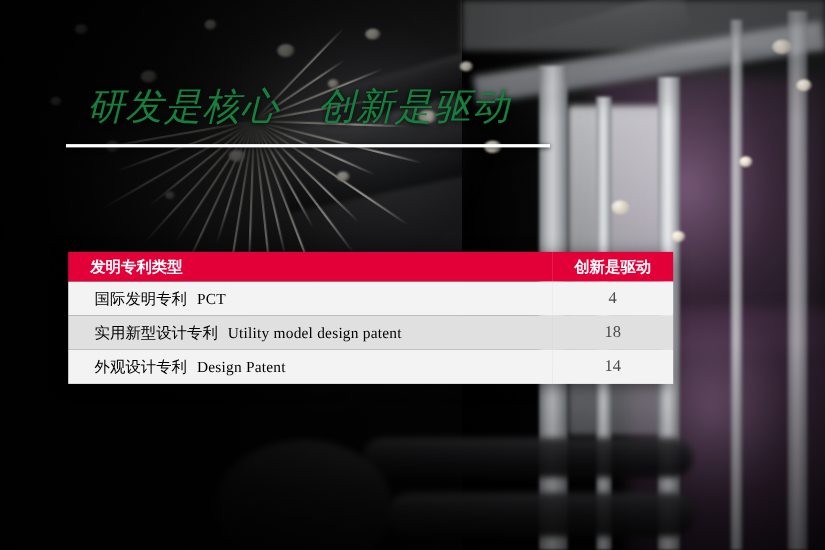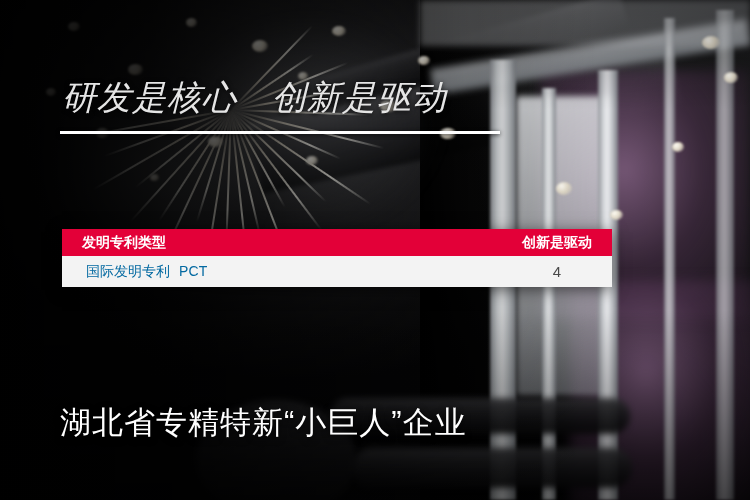--- a/index.html
+++ b/index.html
@@ -102,25 +102,25 @@
     position:absolute; inset:0;
     background:
       linear-gradient(90deg, rgba(0,0,0,.94) 0%, rgba(0,0,0,.80) 20%, rgba(0,0,0,.42) 42%, rgba(0,0,0,.10) 62%, rgba(0,0,0,0) 80%),
       linear-gradient(180deg, rgba(0,0,0,.30) 0%, rgba(0,0,0,0) 22%, rgba(0,0,0,0) 62%, rgba(0,0,0,.55) 100%);
   }
 
   
   .content { position:absolute; inset:0; }
 
   .headline {
-    position:absolute; left:62px; top:80px;
+    position:absolute; left:79px; top:80px;
     font-size:34px; line-height:1;
     font-style:italic;
     font-weight:400;
-    color:#e5e5e5;
+    color:#15803d;
     letter-spacing:1px;
     white-space:nowrap;
     text-shadow:0 1px 5px rgba(0,0,0,.85);
   }
   .headline .gap { display:inline-block; width:14px; }
 
   .rule {
     position:absolute; left:60px; top:131px;
     width:440px; height:3px;
     background:#ffffff;
@@ -138,20 +138,21 @@
     text-shadow:0 2px 6px rgba(0,0,0,.6);
   }
   .subhead .num { font-size:50px; letter-spacing:0; }
 
   
   .tbl {
     position:absolute; left:62px; top:229px;
     width:550px;
     border-collapse:collapse;
     box-shadow:0 3px 14px rgba(0,0,0,.55);
+    font-family:Liberation Serif, serif;
   }
   .tbl th, .tbl td { padding:0; }
 
   .thead-row { background:#e30038; height:27px; }
   .thead-row th {
     color:#ffffff;
     font-size:14px;
     font-weight:700;
     text-align:left;
     vertical-align:middle;
@@ -160,21 +161,21 @@
   .th-type { padding-left:20px !important; }
   .th-qty  { text-align:center !important; width:110px; }
 
   .tbl tbody tr { height:31px; }
   .tbl tbody tr:nth-child(odd)  { background:#f3f3f3; }
   .tbl tbody tr:nth-child(even) { background:#e0e0e0; }
 
   .cell-type {
     padding-left:24px !important;
     font-size:14px;
-    color:#0369a1;
+    color:#000000;
     vertical-align:middle;
     white-space:nowrap;
   }
   .cell-type .cn { font-size:14px; }
   .cell-type .en { font-size:14px; margin-left:9px; letter-spacing:.2px; }
 
   .cell-qty {
     text-align:center;
     font-size:15px;
     color:#4a4a4a;
@@ -292,19 +293,30 @@
           <th class="th-qty">创新是驱动</th>
         </tr>
       </thead>
       <tbody>
         <tr>
           <td class="cell-type">
             <span class="cn">国际发明专利</span><span class="en">PCT</span>
           </td>
           <td class="cell-qty">4</td>
         </tr>
+        <tr>
+          <td class="cell-type">
+            <span class="cn">实用新型设计专利</span><span class="en">Utility model design patent</span>
+          </td>
+          <td class="cell-qty">18</td>
+        </tr>
+        <tr>
+          <td class="cell-type">
+            <span class="cn">外观设计专利</span><span class="en">Design Patent</span>
+          </td>
+          <td class="cell-qty">14</td>
+        </tr>
       </tbody>
     </table>
 
-    <div class="footline">湖北省专精特新“小巨人”企业</div>
 
   </div>
 </div>
 
 </body></html>

